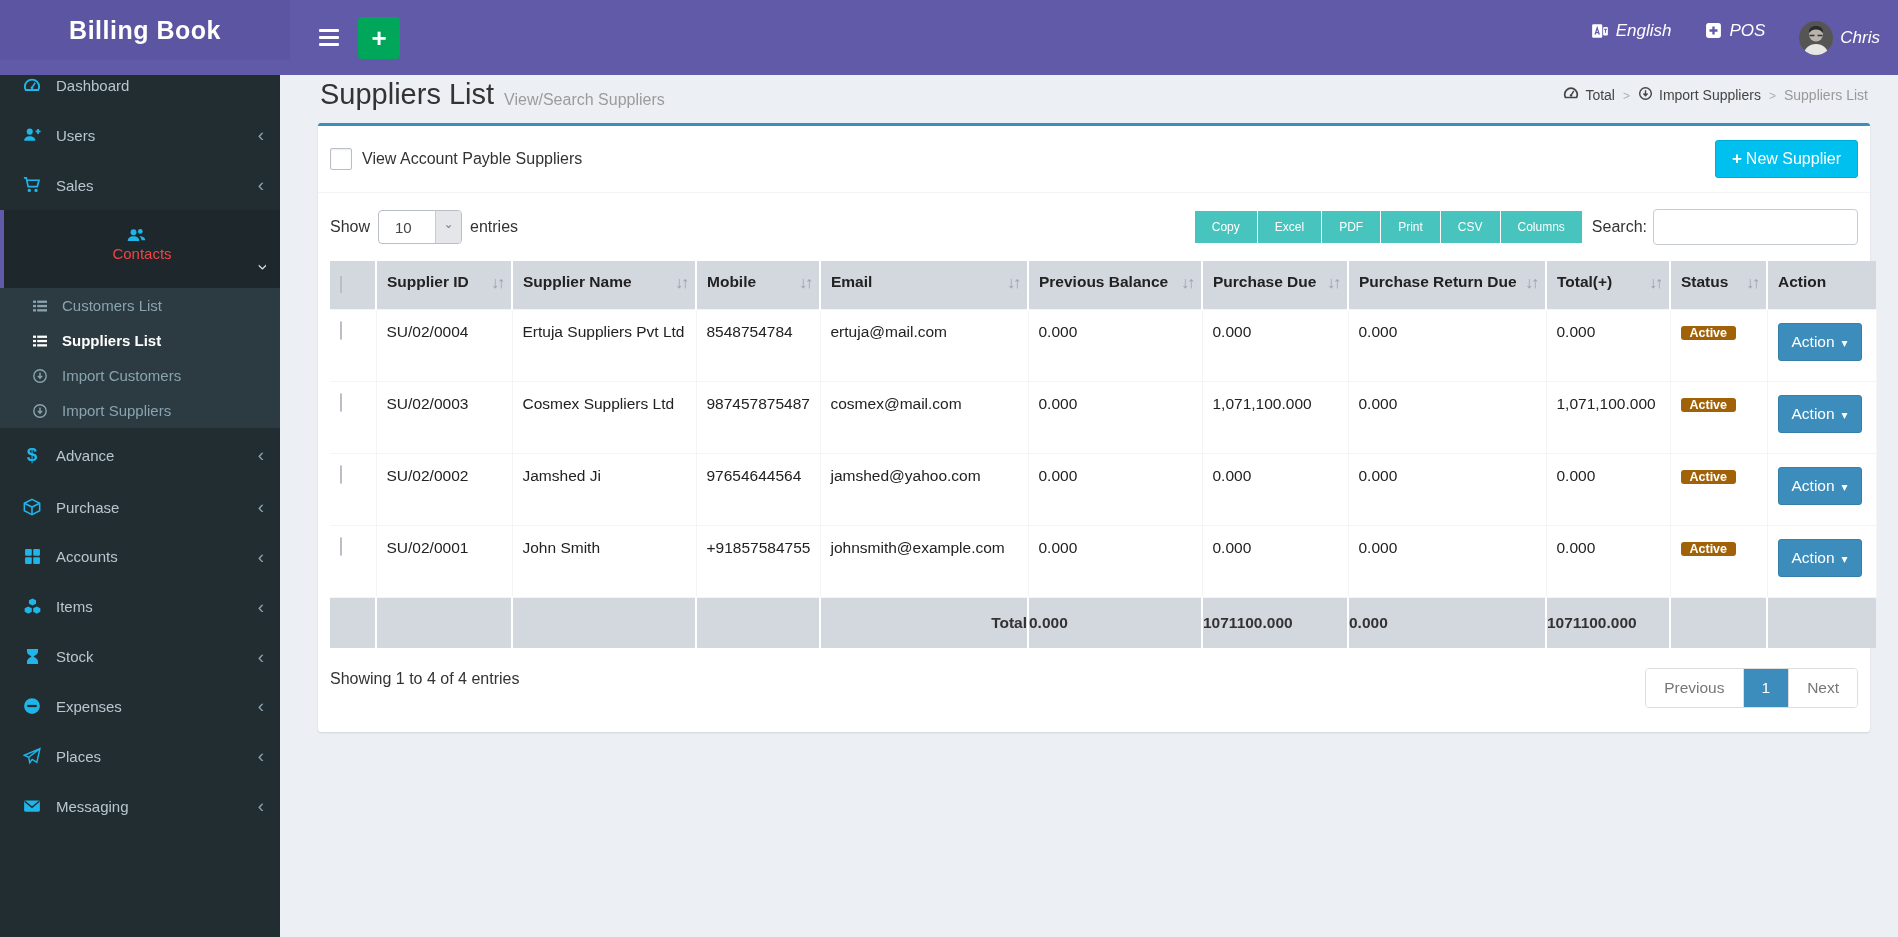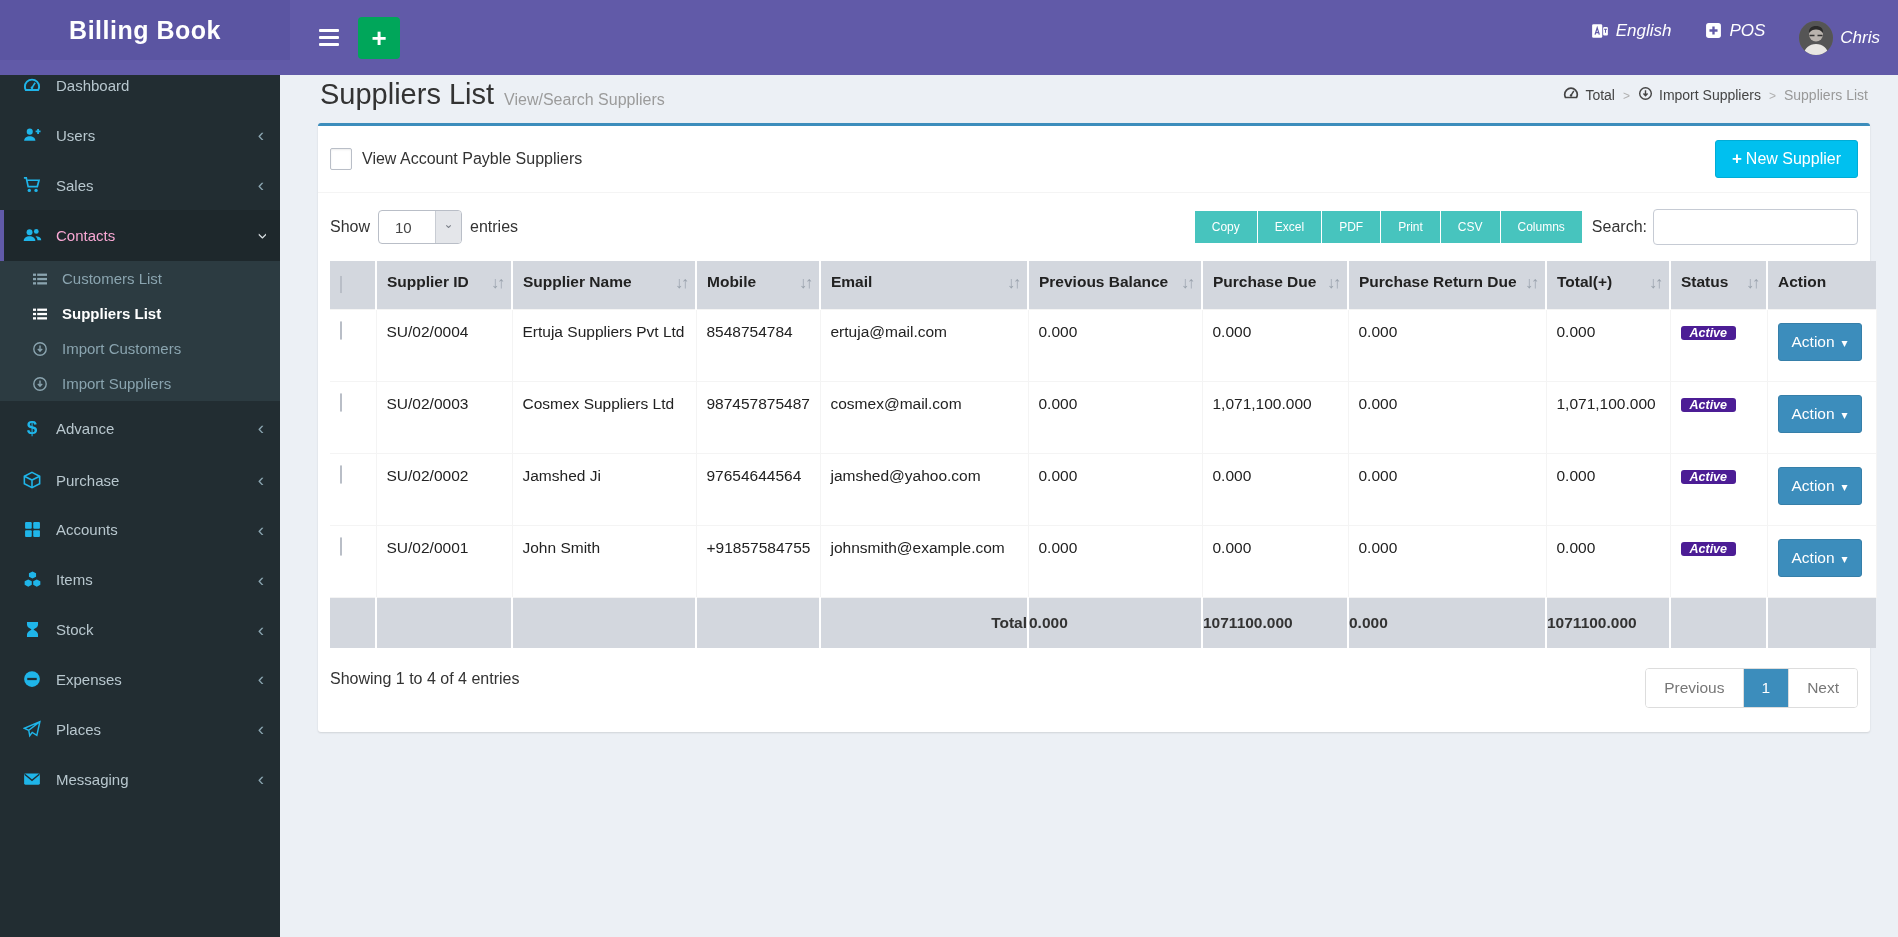--- a/index.html
+++ b/index.html
@@ -19,21 +19,21 @@
   .nav-item { display:flex; align-items:center; gap:7px; cursor:pointer; font-size:17px; }
   .nav-item svg { display:block; }
   .avatar { width:34px; height:34px; border-radius:50%; overflow:hidden; background:#6e6e6e; }
 
   
   .sidebar { position:fixed; top:60px; left:0; bottom:0; width:280px; background:#222d32; z-index:20; }
   .side-item { display:flex; align-items:center; padding:16px 16px; color:#b8c7ce; cursor:pointer; position:relative; border-left:4px solid transparent; }
   .side-item .icon { width:24px; margin-right:12px; color:#1fb5e9; font-size:17px; display:flex; justify-content:center; }
   .side-item .chev { margin-left:auto; color:#8aa4af; font-size:19px; line-height:10px; }
   .side-item .chev::before { content:"\2039"; }
-  .side-item.active { background:#1e282c; color:#f9a8d4; border-left-color:#615aa8; }
+  .side-item.active { background:#1e282c; color:#ef4444; border-left-color:#615aa8;flex-direction:column; }
   .side-item.active .chev { color:#d7dde0; transform:rotate(-90deg); }
   .submenu { background:#2c3b41; }
   .sub-item { display:flex; align-items:center; padding:9px 16px 9px 28px; color:#8aa4af; cursor:pointer; }
   .sub-item .icon { width:24px; margin-right:10px; font-size:15px; display:flex; justify-content:center; color:#8aa4af; }
   .sub-item.active { color:#fff; font-weight:bold; }
   .sub-item.active .icon { color:#fff; }
 
   
   .content { margin-left:290px; padding:0 28px; }
   .content-header { display:flex; align-items:center; padding:18px 2px 12px 2px; }
@@ -73,21 +73,21 @@
     padding:12px 26px 18px 10px; vertical-align:bottom; border-right:2px solid #fff; position:relative; cursor:pointer; }
   thead th:last-child { border-right:none; }
   thead th.ck { width:46px; padding:10px; vertical-align:middle; cursor:default; }
   .sort { position:absolute; right:8px; bottom:17px; color:#9aa2ad; font-size:16px; letter-spacing:-2px; font-weight:normal; }
   .sort::before { content:"\2193\2191"; }
   tbody td { background:#fff; border:1px solid #f4f4f4; border-left:none; padding:13px 10px; vertical-align:top; font-size:15.5px; color:#222; height:72px; }
   tbody td.ck { padding:12px 10px; }
   tfoot td { background:#d3d7de; font-weight:bold; font-size:15.5px; padding:14px 0; border-right:2px solid #fff; height:50px; }
   tfoot td:last-child { border-right:none; }
   tfoot td.tlabel { text-align:right; }
-  .badge-active { display:inline-block; background:#4c1d95; color:#fff; font-size:12.5px; font-weight:bold; padding:0 9px; border-radius:3px;font-style:italic; }
+  .badge-active { display:inline-block; background:#a16207; color:#fff; font-size:12.5px; font-weight:bold; padding:0 9px; border-radius:3px; }
   .btn-action { background:#3c8dbc; border:1px solid #367fa9; color:#fff; font-size:15.5px; padding:9px 13px; border-radius:3px; cursor:pointer; font-family:inherit; }
   .btn-action::after { content:"\25BE"; margin-left:7px; font-size:12px; }
 
   .table-footer { display:flex; align-items:flex-start; margin-top:14px; }
   .summary { font-size:16px; color:#333; padding-top:8px; }
   .pagination { margin-left:auto; display:flex; border:1px solid #ddd; border-radius:4px; overflow:hidden; margin-top:6px; }
   .page-btn { padding:10px 18px; font-size:15.5px; color:#777; background:#fff; cursor:pointer; border-right:1px solid #ddd; }
   .page-btn:last-child { border-right:none; }
   .page-btn.current { background:#3c8dbc; color:#fff; cursor:default; }
 

